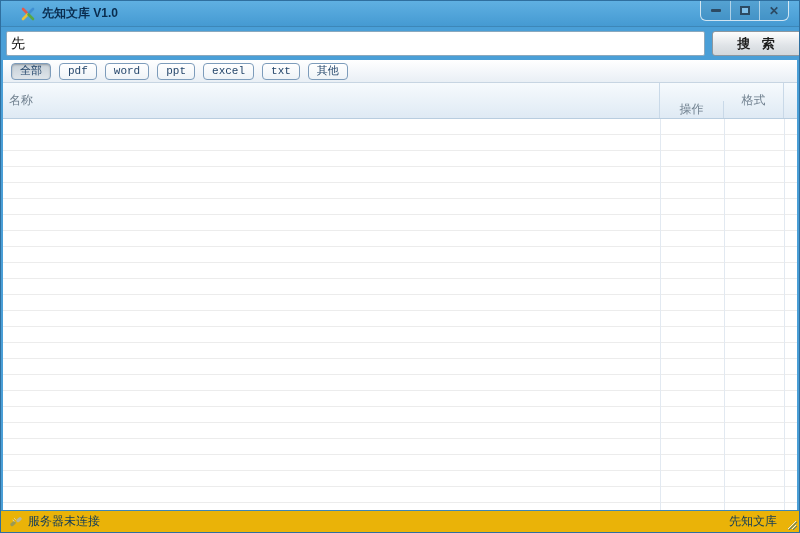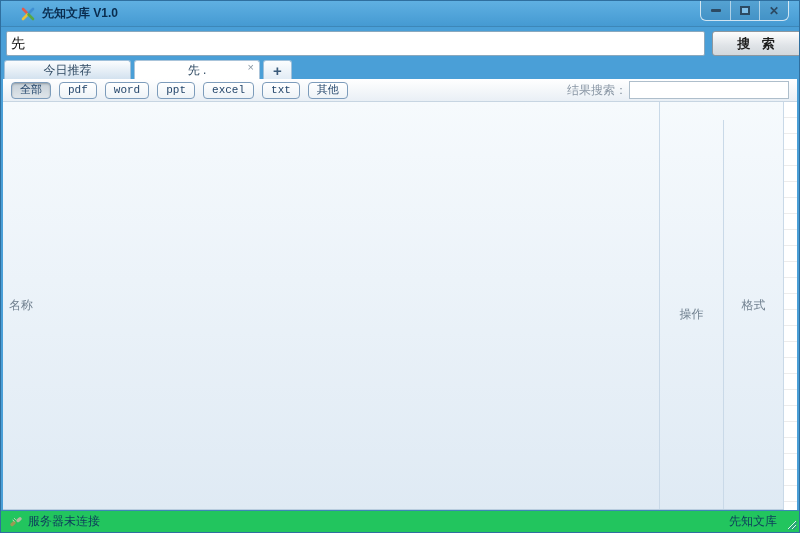--- a/index.html
+++ b/index.html
@@ -81,36 +81,36 @@
     box-shadow:inset 0 1px 2px rgba(0,0,0,0.25);
   }
   .toolbar-right { margin-left:auto; display:flex; align-items:center; }
   .result-label { font-size:12px; color:#8a97a5; margin-right:2px; }
   .result-input {
     width:160px; height:18px; border:1px solid #aebecb; background:#fff;
     font-size:12px; padding:0 3px; outline:none;
     font-family:"Liberation Sans", sans-serif;
   }
   
-  .table-wrap { flex:1 1 auto; display:flex; flex-direction:row; margin:0 2px; min-height:0; }
+  .table-wrap { flex:1 1 auto; display:flex; flex-direction:column; margin:0 2px; min-height:0; }
   .table-header { flex:0 0 17px; display:flex; background:linear-gradient(#f6fafd,#dfeaf4); border-bottom:1px solid #b9cddf; }
   .th { font-size:12px; color:#70808f; display:flex; align-items:center; border-right:1px solid #c9d9e8; }
   .th-name   { width:657px; padding-left:6px; }
   .th-action { width:64px; justify-content:center;margin-top:18px; }
   .th-format { width:60px; justify-content:center; }
   .th-filler { flex:1 1 auto; border-right:none; }
   .table-body {
     flex:1 1 auto; position:relative; background:#fff; overflow:hidden;
     background-image:repeating-linear-gradient(to bottom, #ffffff 0px, #ffffff 15px, #ececec 15px, #ececec 16px);
   }
   .vline { position:absolute; top:0; bottom:0; width:1px; background:#e2e9f1; }
   .vline-1 { left:657px; } .vline-2 { left:721px; } .vline-3 { left:781px; }
   
   .statusbar {
-    flex:0 0 22px; background:#22c55e; border-top:1px solid #3d87b8;
+    flex:0 0 22px; background:#eab308; border-top:1px solid #3d87b8;
     display:flex; align-items:center; padding:0 8px; position:relative;
   }
   .status-icon { width:14px; height:14px; margin-right:5px; }
   .status-left-text { font-size:12px; color:#0e3a5c; }
   .status-right-text { margin-left:auto; font-size:12px; color:#0e3a5c; padding-right:14px; }
   .resize-grip { position:absolute; right:2px; bottom:2px; width:12px; height:12px; }
 </style>
 </head>
 <body>
 
@@ -135,45 +135,29 @@
           <span class="glyph-close">✕</span>
         </div>
     </div>
   </div>
 
   <div class="search-row">
     <input class="search-input" type="text" value="先" style="">
     <button class="search-btn">搜 索</button>
   </div>
 
-  <div class="tab-bar">
-    <div class="tab tab-inactive">
-      <span>今日推荐</span>
-    </div>
-    <div class="tab tab-active">
-      <span>先 .</span>
-      <span class="tab-close">×</span>
-    </div>
-    <div class="tab tab-add">
-      <span>+</span>
-    </div>
-  </div>
 
   <div class="toolbar">
     <button class="filter-btn active">全部</button>
     <button class="filter-btn">pdf</button>
     <button class="filter-btn">word</button>
     <button class="filter-btn">ppt</button>
     <button class="filter-btn">excel</button>
     <button class="filter-btn">txt</button>
     <button class="filter-btn">其他</button>
-    <div class="toolbar-right">
-      <span class="result-label">结果搜索：</span>
-      <input class="result-input" type="text" value="" style="">
-    </div>
   </div>
 
   <div class="table-wrap">
     <div class="table-header">
       <div class="th th-name">名称</div>
       <div class="th th-action">操作</div>
       <div class="th th-format">格式</div>
       <div class="th th-filler"></div>
     </div>
     <div class="table-body">

